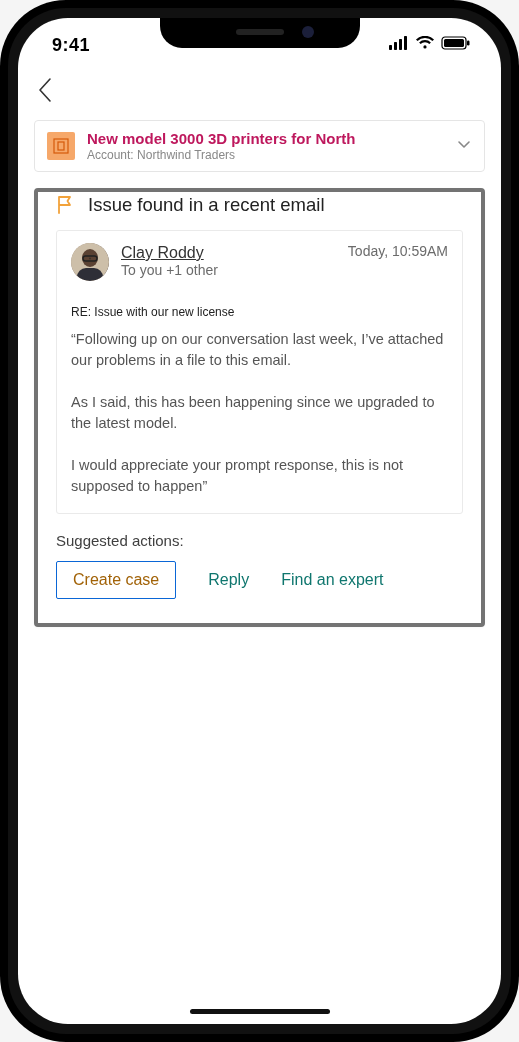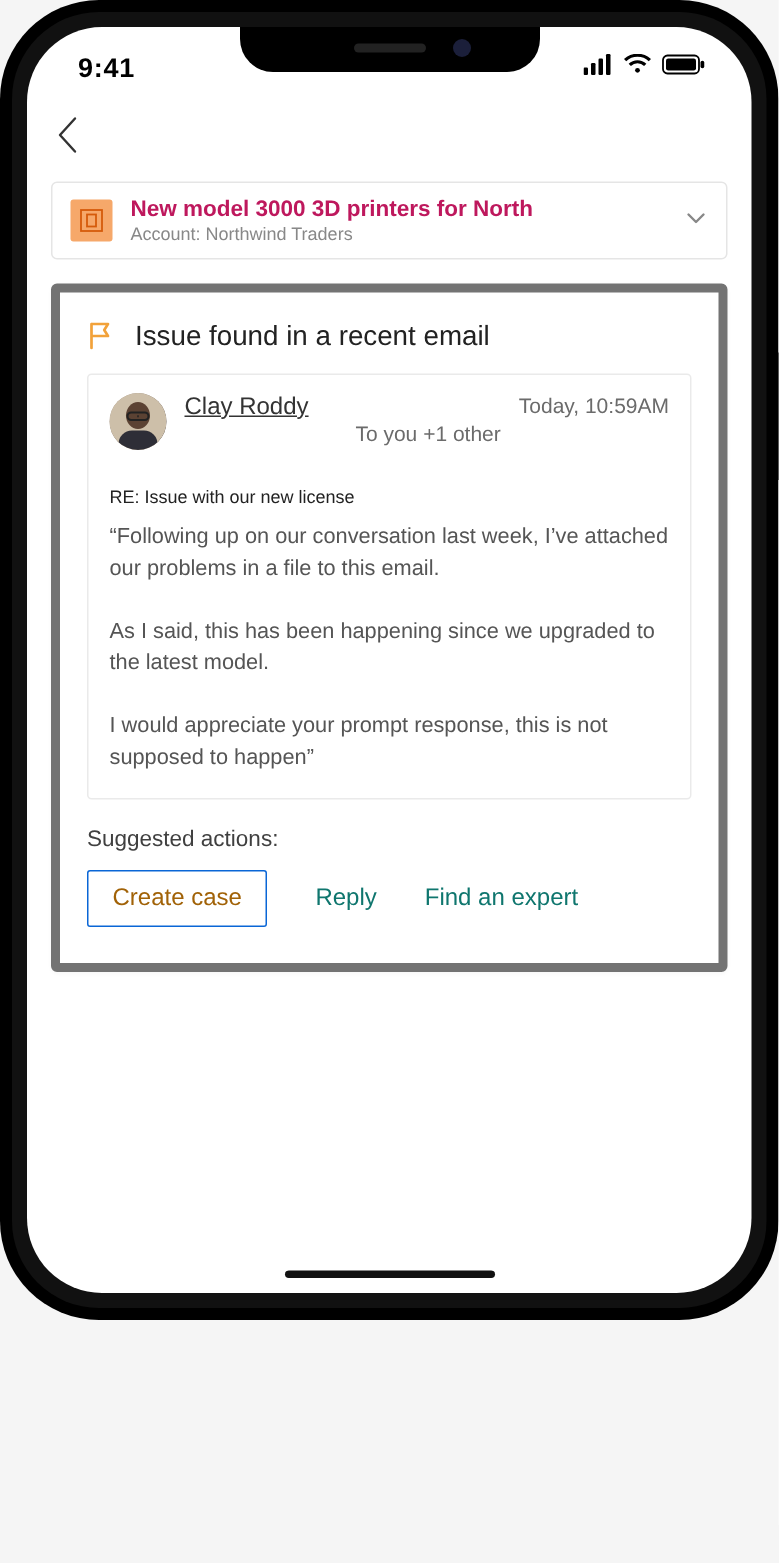--- a/index.html
+++ b/index.html
@@ -8,21 +8,21 @@
     height: 1042px;
     background: #f5f5f5;
     font-family: -apple-system, "Segoe UI", Helvetica, Arial, sans-serif;
     overflow: hidden;
   }
 
   
   .device {
     position: relative;
     width: 519px;
-    height: 880px;
+    height: 1042px;
     background: #000;
     border-radius: 66px;
     padding: 8px;
   }
   .device-inner {
     position: relative;
     width: 100%;
     height: 100%;
     border-radius: 58px;
     background: #111;
@@ -107,40 +107,40 @@
     display:flex; align-items:center; justify-content:center;
     flex: 0 0 28px;
   }
   .context-text { flex:1; min-width:0; }
   .context-title { font-size:15px; font-weight:600; color:#be185d; line-height:1.2; white-space:nowrap; overflow:hidden; text-overflow:ellipsis;}
   .context-sub { font-size:12px; color:#888; }
 
   
   .issue-card {
     margin-top: 16px;
-    border: 6px solid #737373;
+    border: 4px solid #737373;
     border-radius: 4px;
-    padding: 18px 18px 24px 18px;
+    padding: 2px 18px 24px 18px;
     box-shadow: 0 1px 3px rgba(0,0,0,0.03);
   }
   .issue-header { display:flex; align-items:center; gap:12px; margin-bottom:14px;}
   .issue-header-title { font-size:18.5px; color:#222; font-weight:400;}
   .flag-icon { width:20px; height:20px; color:#f2a23a; flex:0 0 20px;}
 
   .email-card {
     border:1px solid #eaeaea;
     border-radius:3px;
     padding:12px 14px 16px 14px;
   }
   .email-head { display:flex; gap:12px; align-items:flex-start; }
   .avatar { width:38px; height:38px; border-radius:50%; background:linear-gradient(135deg,#c9b8a3 0%, #4a3d36 100%); flex:0 0 38px; overflow:hidden;}
   .avatar svg{width:100%;height:100%;}
   .email-from { flex:1; }
   .email-sender { font-size:16px; color:#333; line-height:1.2;text-decoration:underline;}
-  .email-recip { font-size:14px; color:#6b6b6b;text-align:right; }
+  .email-recip { font-size:14px; color:#6b6b6b; }
   .email-time { font-size:14px; color:#6b6b6b; white-space:nowrap; }
   .email-subject { margin-top:24px; font-size:12px; color:#222; }
   .email-body { margin-top:10px; font-size:14.5px; color:#555; line-height:1.45; }
 
   .suggested-label { margin-top:18px; font-size:15px; color:#404040; }
   .actions-row { margin-top:12px; display:flex; align-items:center; gap:32px; }
   .action-btn {
     color:#a16207;
     font-size:16px;
     font-weight:500;

